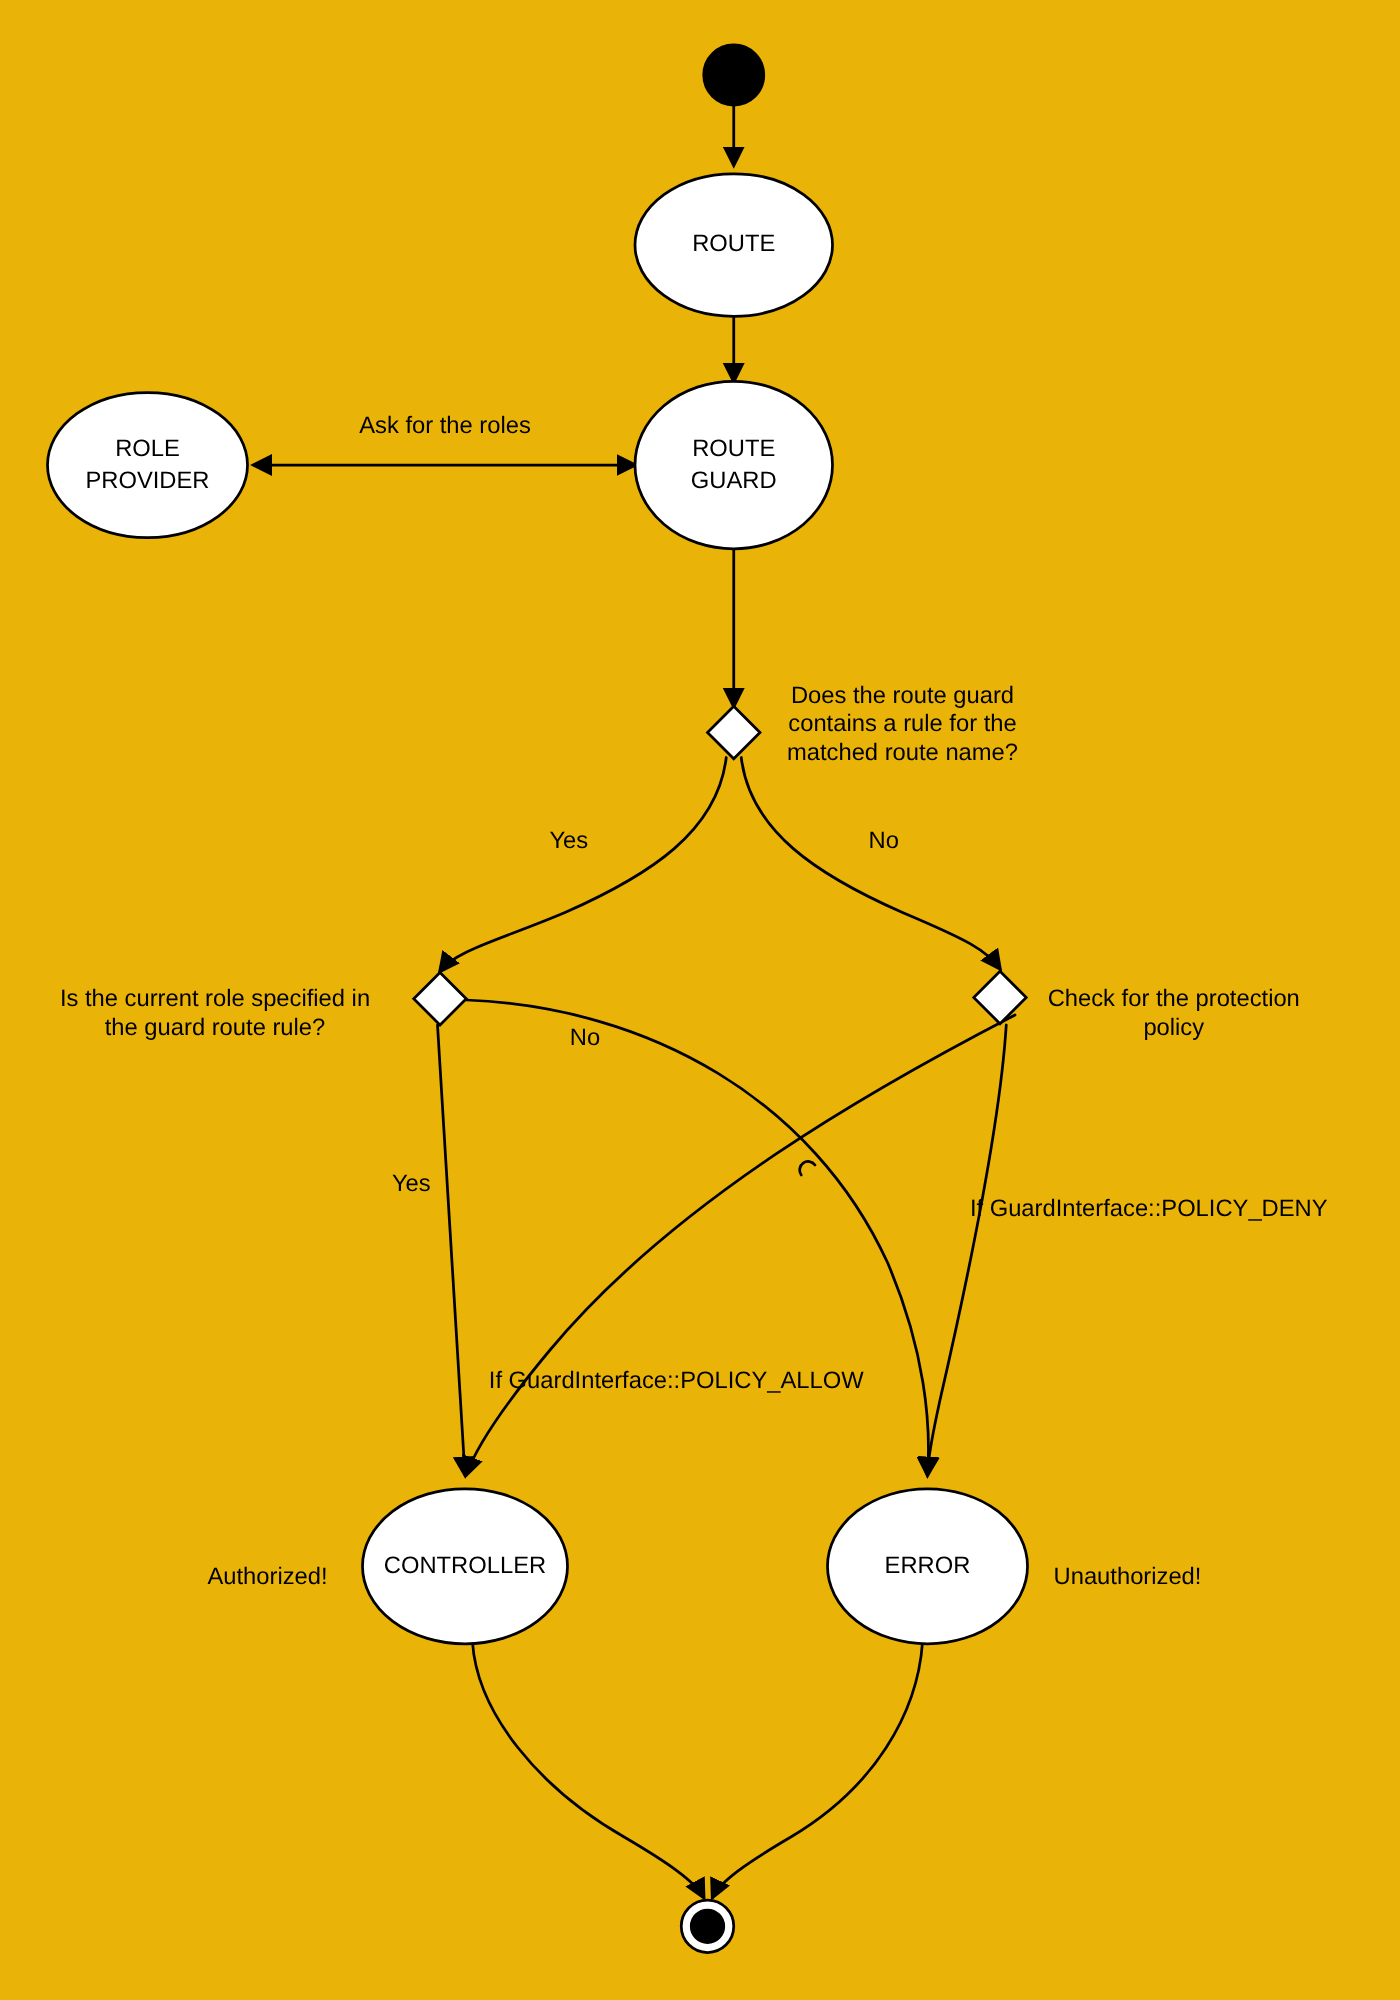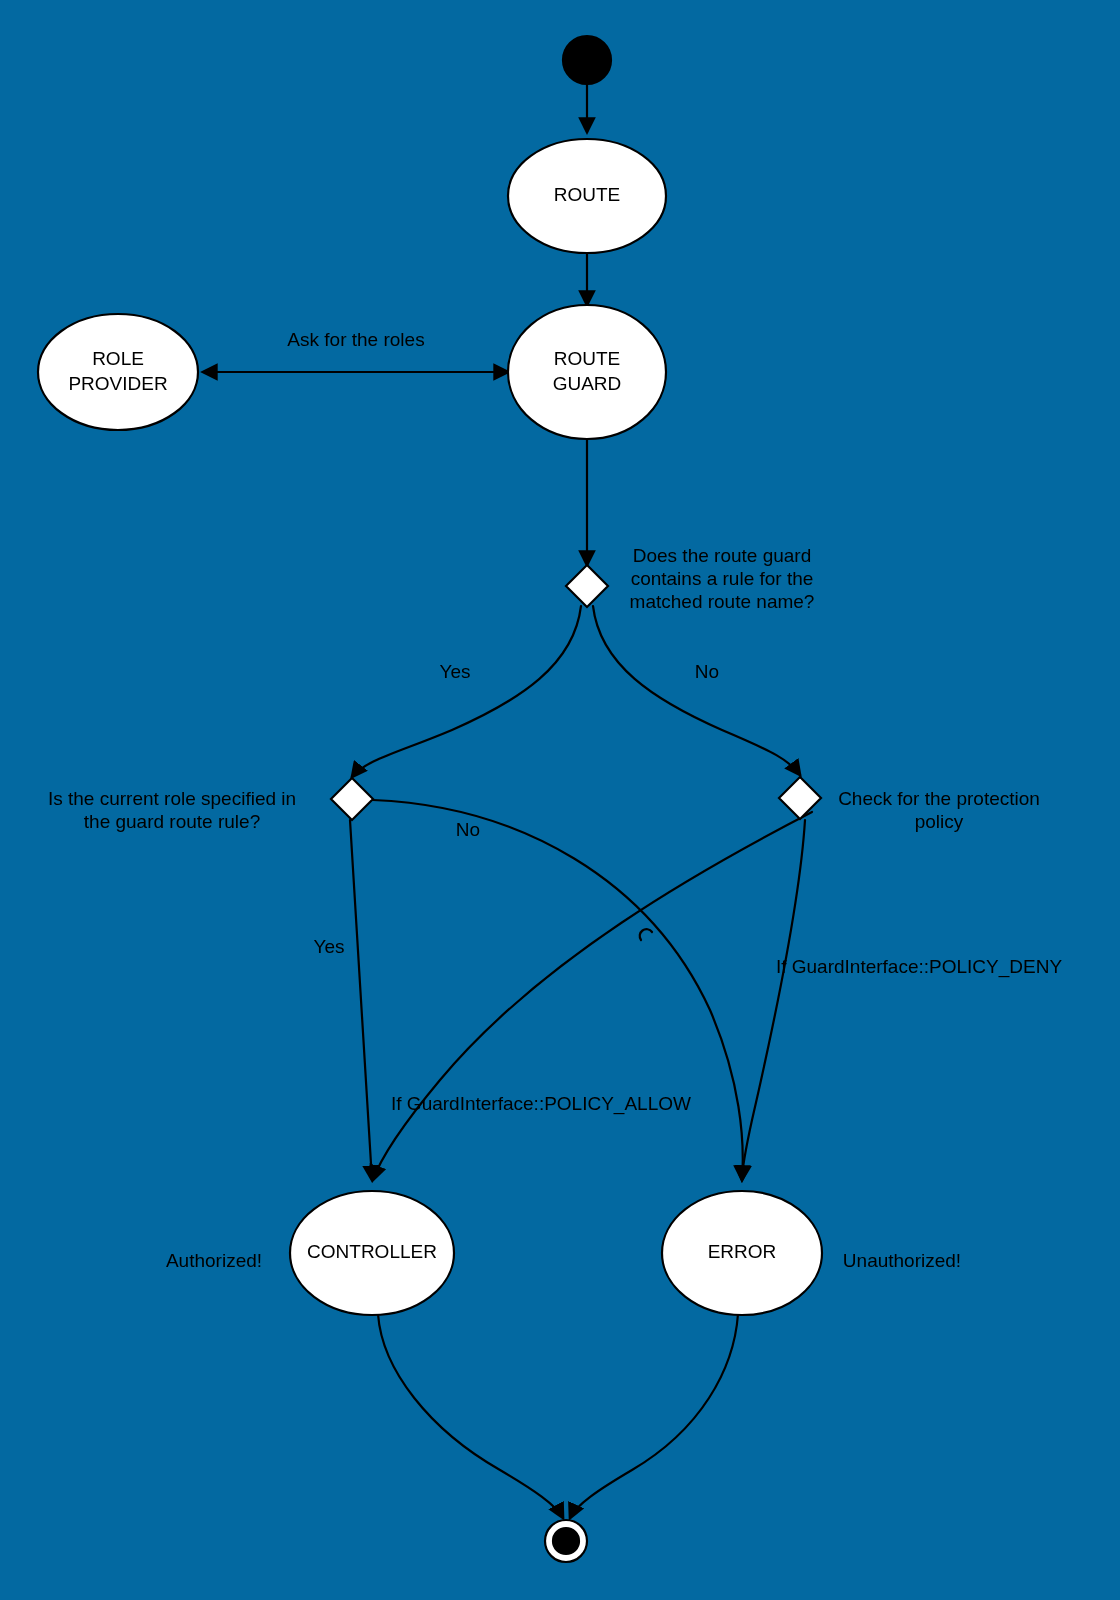--- a/index.html
+++ b/index.html
@@ -4,21 +4,21 @@
 <style>
   html, body {
     margin: 0;
     padding: 0;
     background: #ffffff;
   }
   #canvas {
     position: relative;
     width: 1120px;
     height: 1600px;
-    background: #0369a1;
+    background: #eab308;
     overflow: hidden;
     font-family: "Liberation Sans", sans-serif;
   }
   svg#diagram {
     position: absolute;
     top: 0;
     left: 0;
     width: 1120px;
     height: 1600px;
   }

